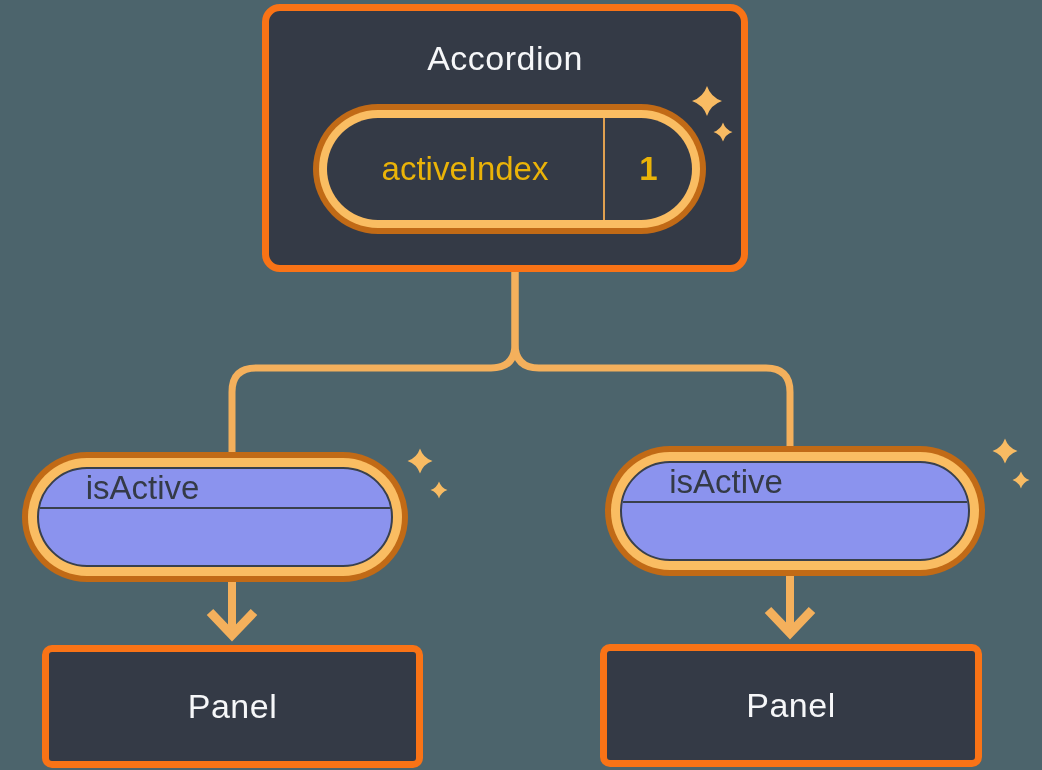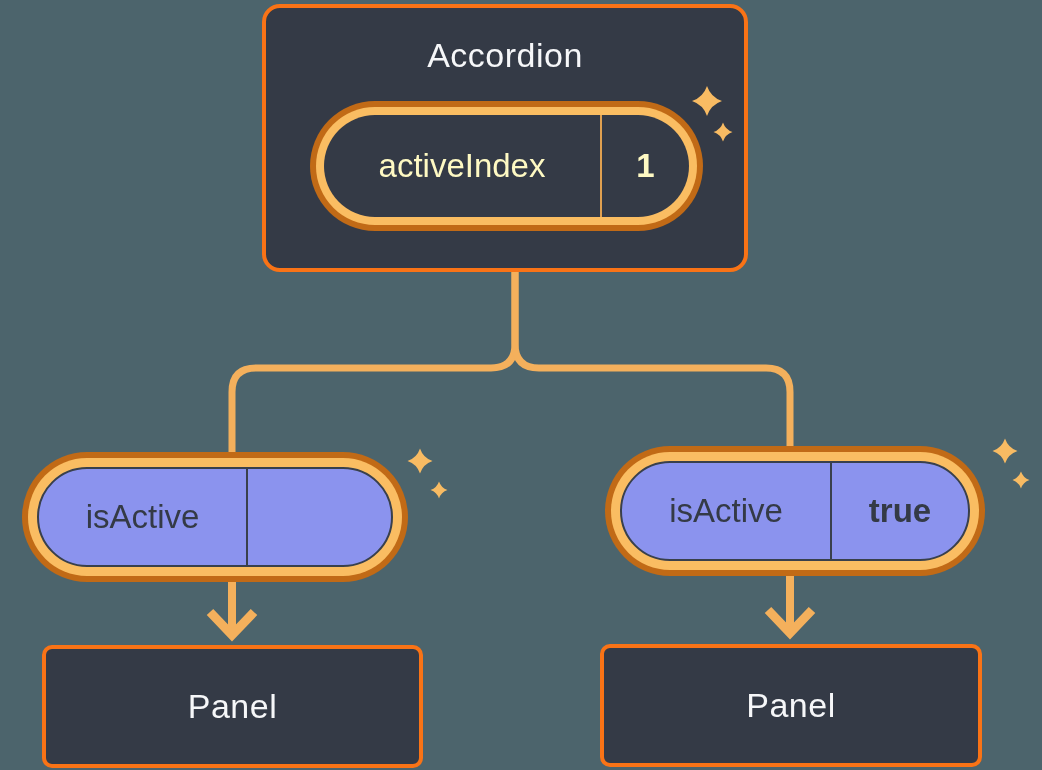--- a/index.html
+++ b/index.html
@@ -9,21 +9,21 @@
     background:#4C646C;
     font-family:"Liberation Sans","DejaVu Sans",sans-serif;
   }
   svg.layer{position:absolute;left:0;top:0;width:1042px;height:770px;}
   .connector-layer{z-index:1;}
   .sparkle-layer{z-index:3;pointer-events:none;}
 
   .node{
     position:absolute;z-index:2;
     background:#343A46;
-    border:4px solid #f97316;
+    border:7px solid #f97316;
     border-radius:18px;
   }
   .accordion-node{left:262px;top:4px;width:486px;height:268px;}
   .node-title{
     position:absolute;left:0;top:28px;width:100%;
     text-align:center;color:#F6F7F9;font-size:34px;letter-spacing:.5px;
   }
 
   
   .pill-outer{
@@ -32,26 +32,26 @@
   .pill-mid{
     width:100%;height:100%;border-radius:999px;background:#FABD62;padding:9px;
   }
   .pill-core{
     width:100%;height:100%;border-radius:999px;
     display:flex;align-items:stretch;overflow:hidden;
   }
   .state-pill{left:44px;top:93px;width:393px;height:130px;z-index:2;}
   .state-pill .pill-mid{padding:8px;}
   .state-pill .pill-core{background:#343A46;}
-  .state-pill .cell{color:#fef9c3;}
+  .state-pill .cell{color:#eab308;}
   .state-pill .pill-split{background:#E0A050;}
 
   .prop-pill{position:absolute;z-index:2;width:386px;height:130px;}
   .prop-pill .pill-core{
-    background:#8B93EE;border:2px solid #39404C;color:#343A46;
+    background:#8B93EE;border:2px solid #39404C;color:#343A46;flex-direction:column;
   }
   .prop-pill .pill-split{background:#39404C;}
 
   .cell{
     display:flex;align-items:center;justify-content:center;
     font-size:33px;
   }
   .cell-label{flex:0 0 auto;}
   .cell-value{flex:1 1 auto;font-weight:bold;}
   .pill-split{flex:0 0 2px;}
@@ -111,21 +111,20 @@
         <div class="pill-split"></div>
       </div>
     </div>
   </div>
 
   <div class="pill-outer prop-pill pill-true">
     <div class="pill-mid">
       <div class="pill-core">
         <div class="cell cell-label">isActive</div>
         <div class="pill-split"></div>
-        <div class="cell cell-value">true</div>
       </div>
     </div>
   </div>
 
   <div class="node panel-node panel-left">
     <span>Panel</span>
   </div>
   <div class="node panel-node panel-right">
     <span>Panel</span>
   </div>

